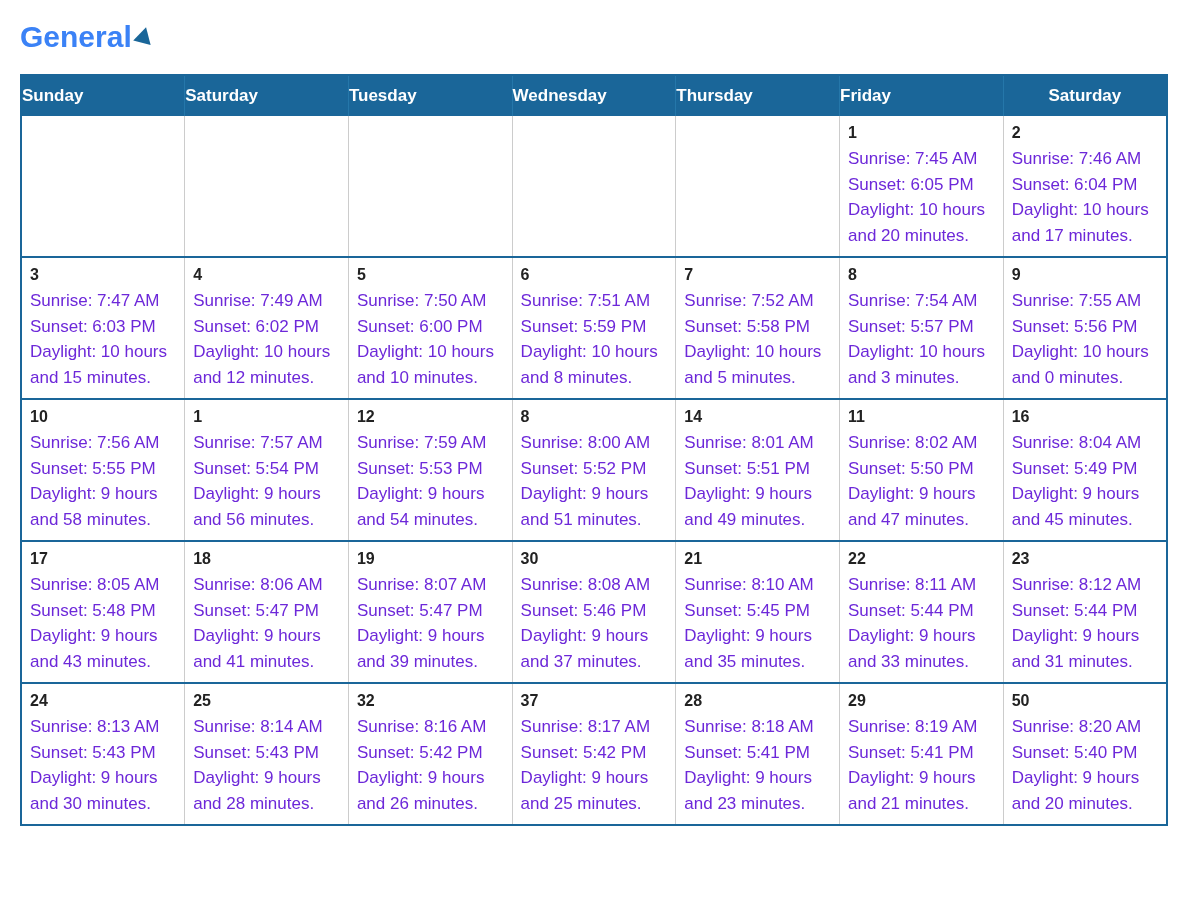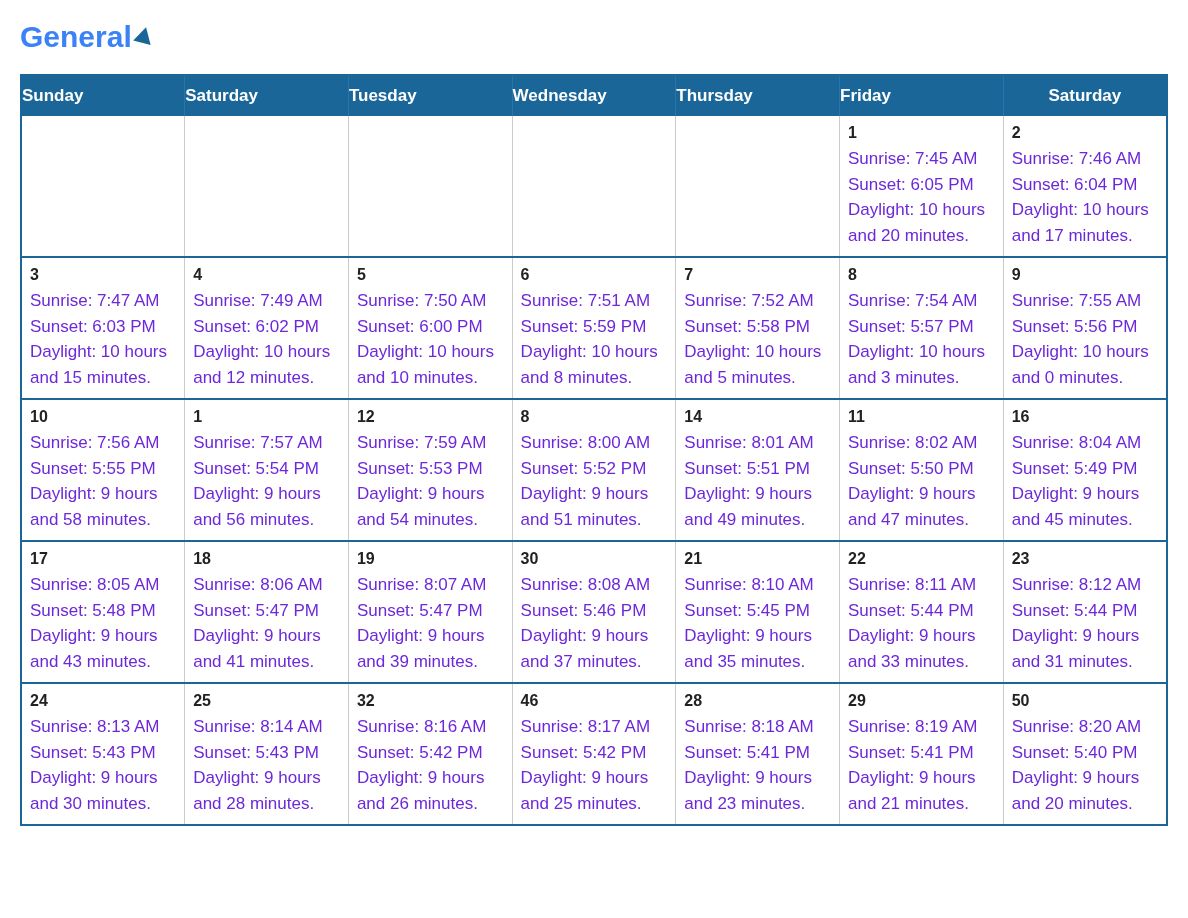--- a/index.html
+++ b/index.html
@@ -227,21 +227,21 @@
         </td>
         <td>
           <span class="day-number">25</span>
           <div class="day-info">Sunrise: 8:14 AM<br>Sunset: 5:43 PM<br>Daylight: 9 hours and 28 minutes.</div>
         </td>
         <td>
           <span class="day-number">32</span>
           <div class="day-info">Sunrise: 8:16 AM<br>Sunset: 5:42 PM<br>Daylight: 9 hours and 26 minutes.</div>
         </td>
         <td>
-          <span class="day-number">46</span>
+          <span class="day-number">37</span>
           <div class="day-info">Sunrise: 8:17 AM<br>Sunset: 5:42 PM<br>Daylight: 9 hours and 25 minutes.</div>
         </td>
         <td>
           <span class="day-number">28</span>
           <div class="day-info">Sunrise: 8:18 AM<br>Sunset: 5:41 PM<br>Daylight: 9 hours and 23 minutes.</div>
         </td>
         <td>
           <span class="day-number">29</span>
           <div class="day-info">Sunrise: 8:19 AM<br>Sunset: 5:41 PM<br>Daylight: 9 hours and 21 minutes.</div>
         </td>

